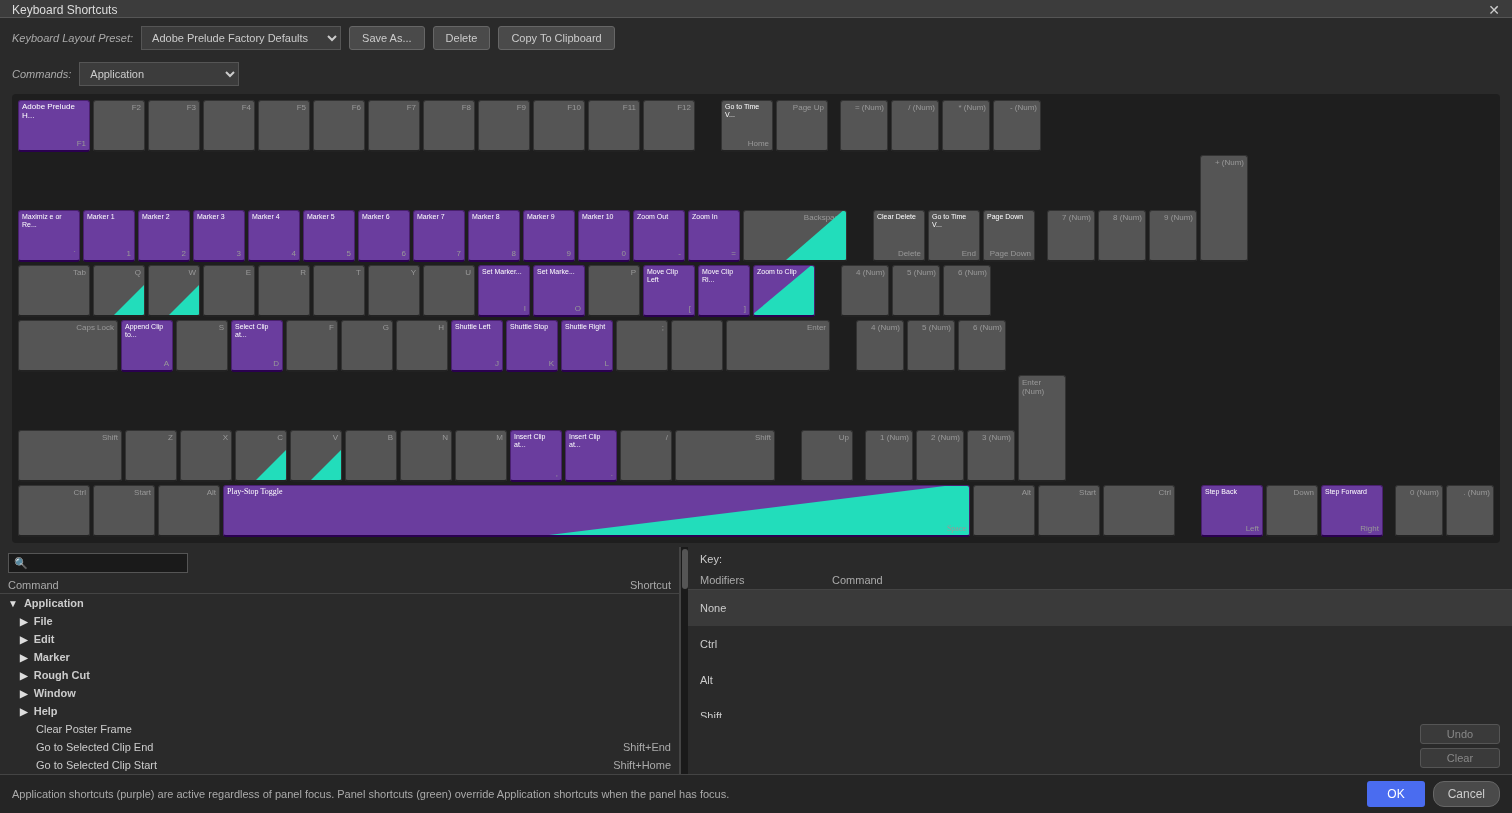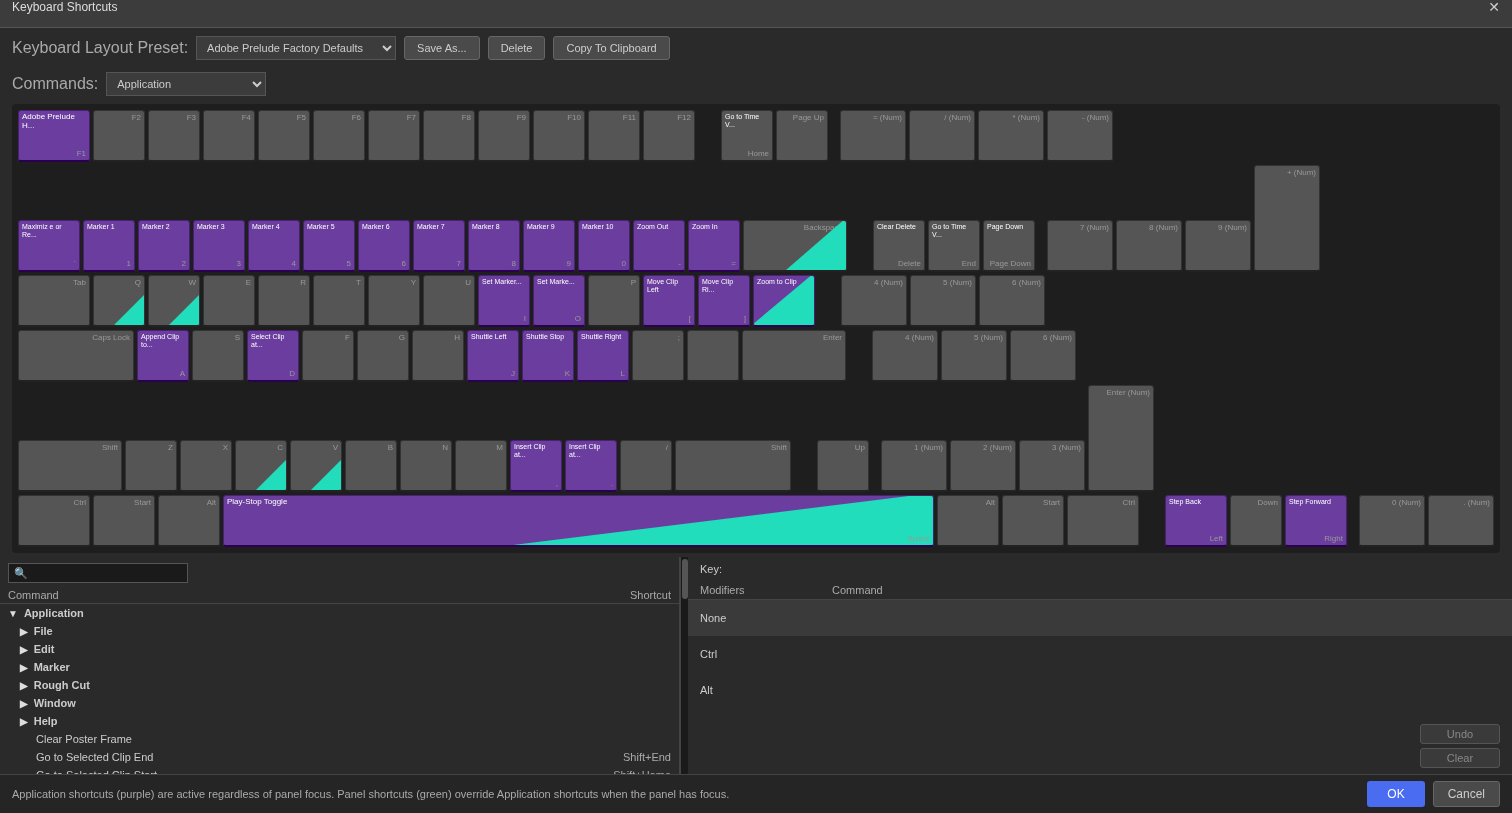--- a/index.html
+++ b/index.html
@@ -14,23 +14,23 @@
     }
     .dialog {
       width: 1512px;
       height: 813px;
       background: #2a2a2a;
       display: flex;
       flex-direction: column;
     }
     .title-bar {
       background: #3c3c3c;
-      height: 28px;
-      display: flex;
-      align-items: flex-start;
+      height: 18px;
+      display: flex;
+      align-items: flex-end;
       justify-content: space-between;
       padding: 0 12px;
       border-bottom: 1px solid #555;
       flex-shrink: 0;
     }
     .title-bar-title {
       color: #ddd;
       font-size: 12px;
     }
     .title-bar-close {
@@ -44,21 +44,22 @@
     .toolbar {
       padding: 8px 12px;
       display: flex;
       align-items: center;
       gap: 8px;
       background: #2a2a2a;
       flex-shrink: 0;
     }
     .toolbar-label {
       color: #aaa;
-      font-size: 16px;
+      font-size: 11px;
+      font-style: italic;
     }
     .toolbar-select {
       background: #3c3c3c;
       border: 1px solid #555;
       color: #ccc;
       padding: 3px 6px;
       font-size: 11px;
       height: 24px;
       min-width: 200px;
     }
@@ -140,22 +141,22 @@
       border-bottom: 30px solid #2db;
     }
     .gap { width: 6px; }
     .gap-lg { width: 20px; }
 
     
     .w1 { width: 52px; }
     .w1h { width: 62px; }
     .w2 { width: 72px; }
     .w2h { width: 104px; padding-left: 38px; }
-    .w3 { width: 116px; }
-    .w-num { width: 66px; }
+    .w3 { width: 100px; }
+    .w-num { width: 48px; }
 
     .bottom-section {
       display: flex;
       flex: 1;
       overflow: hidden;
       gap: 0;
     }
     .left-panel {
       flex: 1;
       display: flex;
@@ -278,21 +279,21 @@
       font-size: 12px;
       border-radius: 3px;
       cursor: pointer;
     }
     .btn-cancel {
       background: #4a4a4a;
       border: 1px solid #666;
       color: #ccc;
       padding: 5px 14px;
       font-size: 12px;
-      border-radius: 3px;
+      border-radius: 11px;
       cursor: pointer;
     }
     .mod-header-row {
       display: flex;
       padding: 3px 12px;
       border-bottom: 1px solid #444;
       gap: 12px;
     }
     .mod-header { font-size: 11px; color: #aaa; }
   </style>
@@ -655,21 +656,21 @@
       <div class="key-row">
         <div class="key w2">
             <span class="key-label">Ctrl</span>
           </div>
         <div class="key w1h">
             <span class="key-label">Start</span>
           </div>
         <div class="key w1h">
             <span class="key-label">Alt</span>
           </div>
-        <div class="key purple" style="flex:1;position:relative;min-height:52px;">
+        <div class="key purple" style="flex:1;position:relative;min-height:52px;font-family:Liberation Serif, serif;">
           <div style="position:absolute;bottom:0;left:0;right:0;height:100%;overflow:hidden;">
             <div style="position:absolute;bottom:0;right:0;width:0;height:0;border-left:420px solid transparent;border-bottom:52px solid #2db;"></div>
           </div>
           <span class="key-command" style="font-size:8px;position:relative;z-index:1">Play-Stop Toggle</span>
           <span class="key-label" style="position:relative;z-index:1">Space</span>
         </div>
         <div class="key w1h">
             <span class="key-label">Alt</span>
           </div>
         <div class="key w1h">

